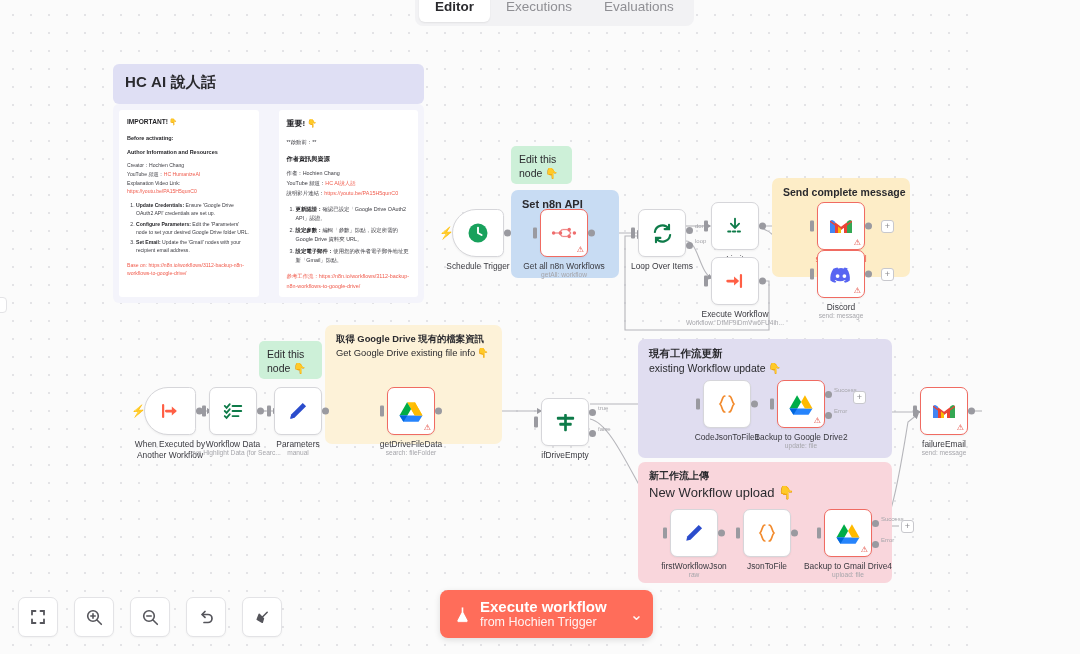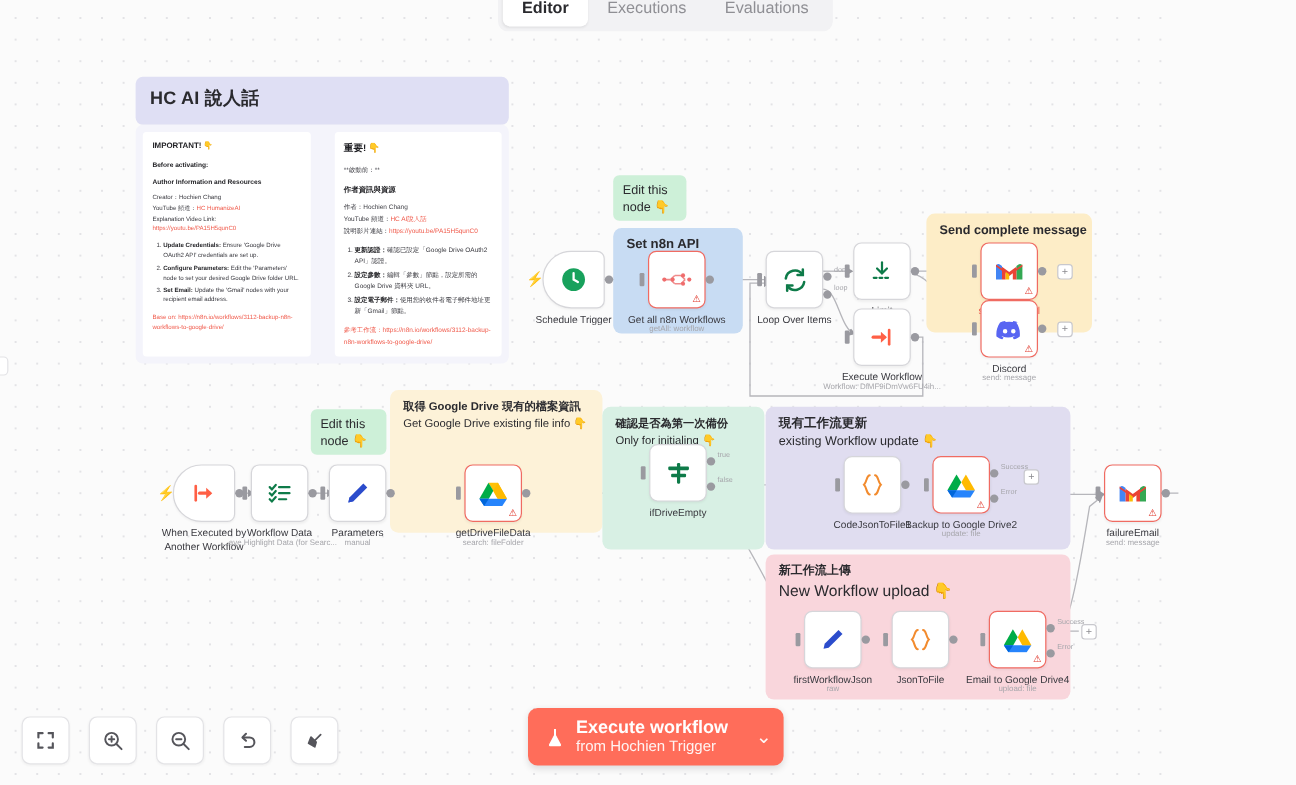--- a/index.html
+++ b/index.html
@@ -359,26 +359,20 @@
   <div class="group" id="grpSetApi">
     <div class="glabel">Set n8n API</div>
   </div>
   <div class="group" id="grpSend">
     <div class="glabel">Send complete message</div>
   </div>
   <div class="group small" id="grpDrive">
     <div class="glabel">
       <div class="l1">取得 Google Drive 現有的檔案資訊</div>
       <div class="l2">Get Google Drive existing file info 👇</div>
-    </div>
-  </div>
-  <div class="group small" id="grpIf">
-    <div class="glabel">
-      <div class="l1">確認是否為第一次備份</div>
-      <div class="l2">Only for initialing 👇</div>
     </div>
   </div>
   <div class="group small" id="grpExisting">
     <div class="glabel">
       <div class="l1" style="font-size:10.5px">現有工作流更新</div>
       <div class="l2" style="font-size:10.5px">existing Workflow update 👇</div>
     </div>
   </div>
   <div class="group small" id="grpNew">
     <div class="glabel">
@@ -569,21 +563,21 @@
         <path d="M17.3 1.5 L13.1 8.7 L17.3 16 H25.6 Z" fill="#ffba00"></path>
         <path d="M4.7 22.6 L9 16 H0.4 Z" fill="#0066da"></path>
       </svg>
       <span class="warn">⚠</span>
       <span class="dot-out"></span>
     </div>
     <div class="nlabel">getDriveFileData</div>
     <div class="nsub" style="top:62px">search: fileFolder</div>
   </div>
 
-  <div class="node" style="left:541px; top:370px;">
+  <div class="node" style="left:541px; top:398px;">
     <div class="nbox">
       <span class="dot-in"></span>
       <svg width="23" height="23" viewBox="0 0 24 24">
         <rect x="3" y="6" width="18" height="3.2" rx="1" fill="#0e7b49"></rect>
         <rect x="5.5" y="12.2" width="13" height="3.2" rx="1" fill="#0e7b49"></rect>
         <rect x="10.6" y="3" width="2.8" height="18" rx="1" fill="#0e7b49"></rect>
       </svg>
       <span class="dot-out" style="top:10px; transform:none;"></span>
       <span class="dot-out" style="top:31px; transform:none;"></span>
     </div>
@@ -674,18 +668,18 @@
         <path d="M0.4 16 L4.7 22.6 H21.3 L25.6 16 Z" fill="#2684fc"></path>
         <path d="M17.3 1.5 L13.1 8.7 L17.3 16 H25.6 Z" fill="#ffba00"></path>
         <path d="M4.7 22.6 L9 16 H0.4 Z" fill="#0066da"></path>
       </svg>
       <span class="warn">⚠</span>
       <span class="dot-out" style="top:10px; transform:none;"></span>
       <span class="dot-out" style="top:31px; transform:none;"></span>
     </div>
     <span class="portlbl" style="left:57px; top:7px;">Success</span>
     <span class="portlbl" style="left:57px; top:28px;">Error</span>
-    <div class="nlabel">Email to Google Drive4</div>
+    <div class="nlabel">Backup to Gmail Drive4</div>
     <div class="nsub" style="top:62px">upload: file</div>
   </div>
   <div class="plusport" style="left:901px; top:520px;">+</div>
 
 </div>
 
 </body></html>

